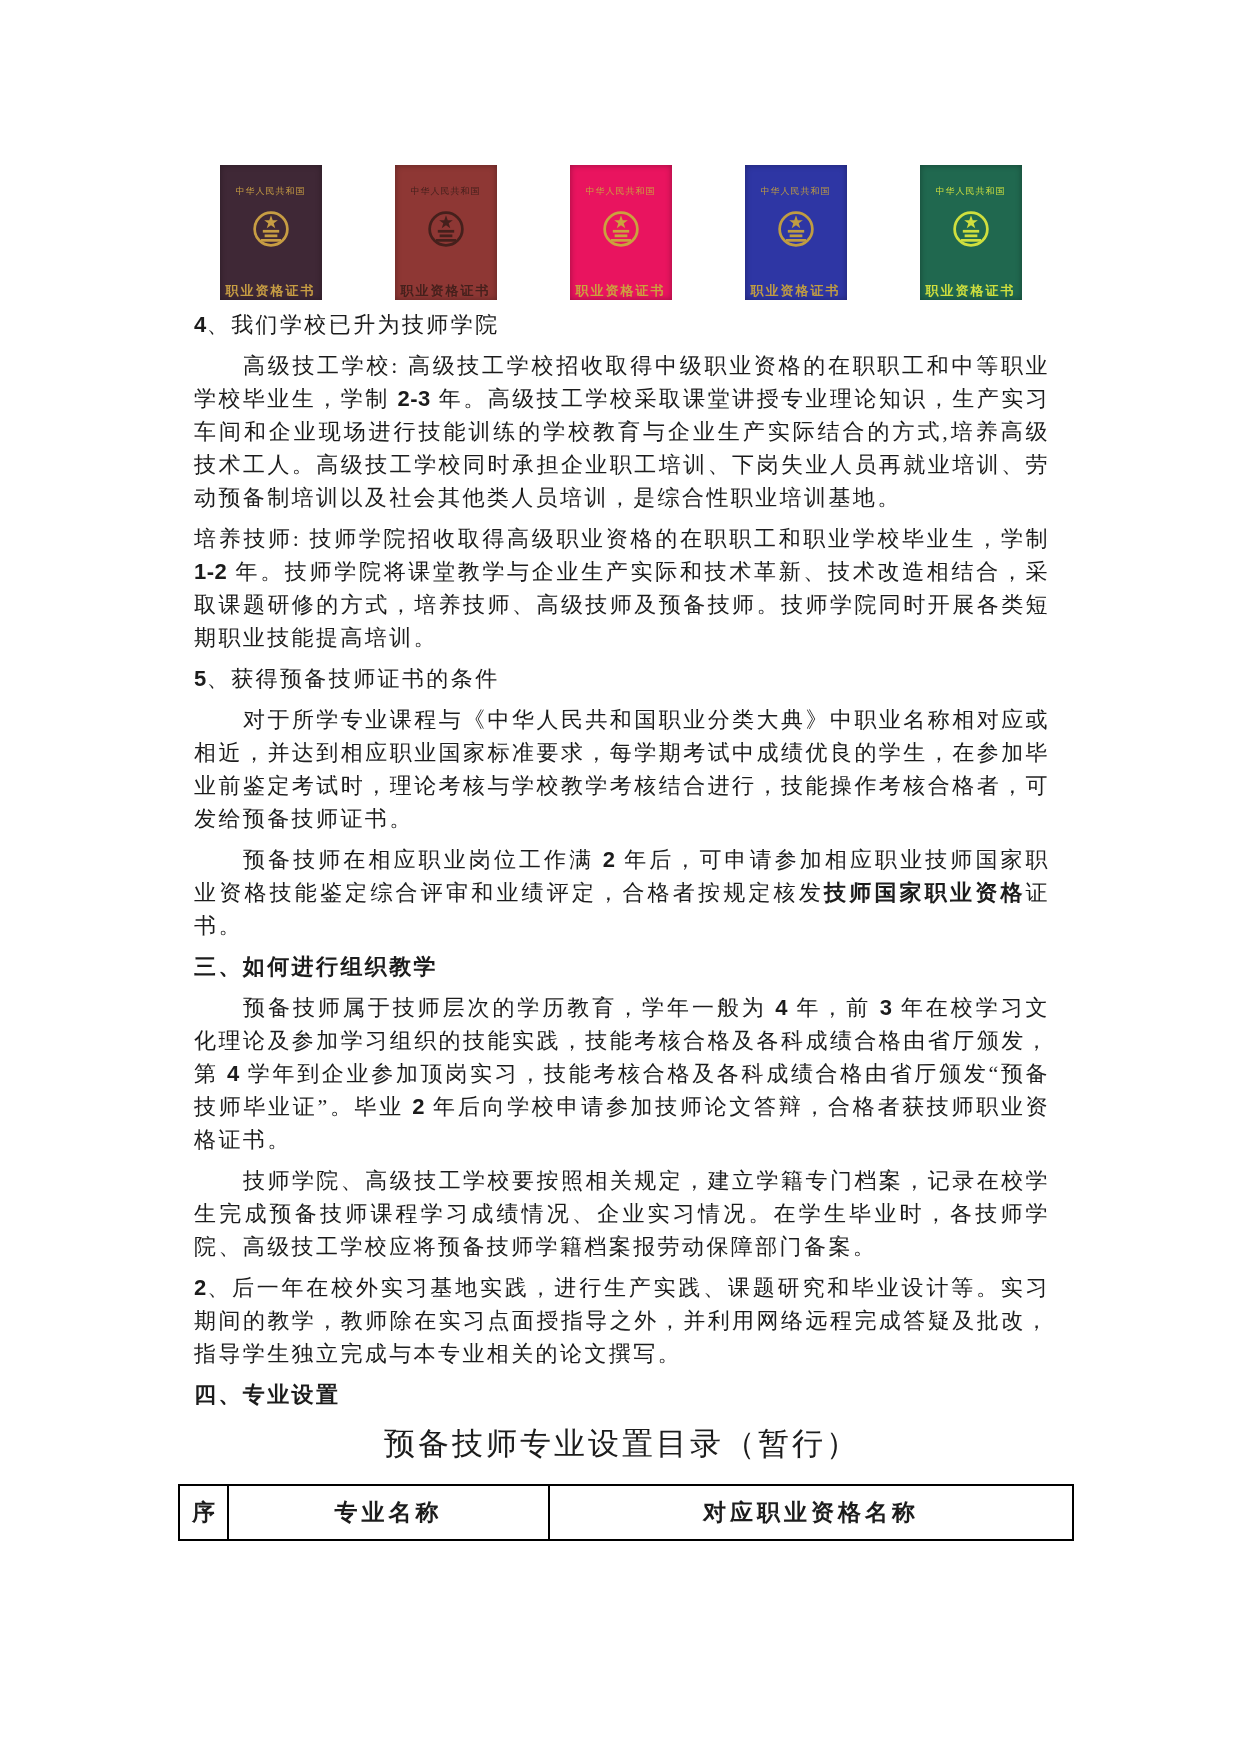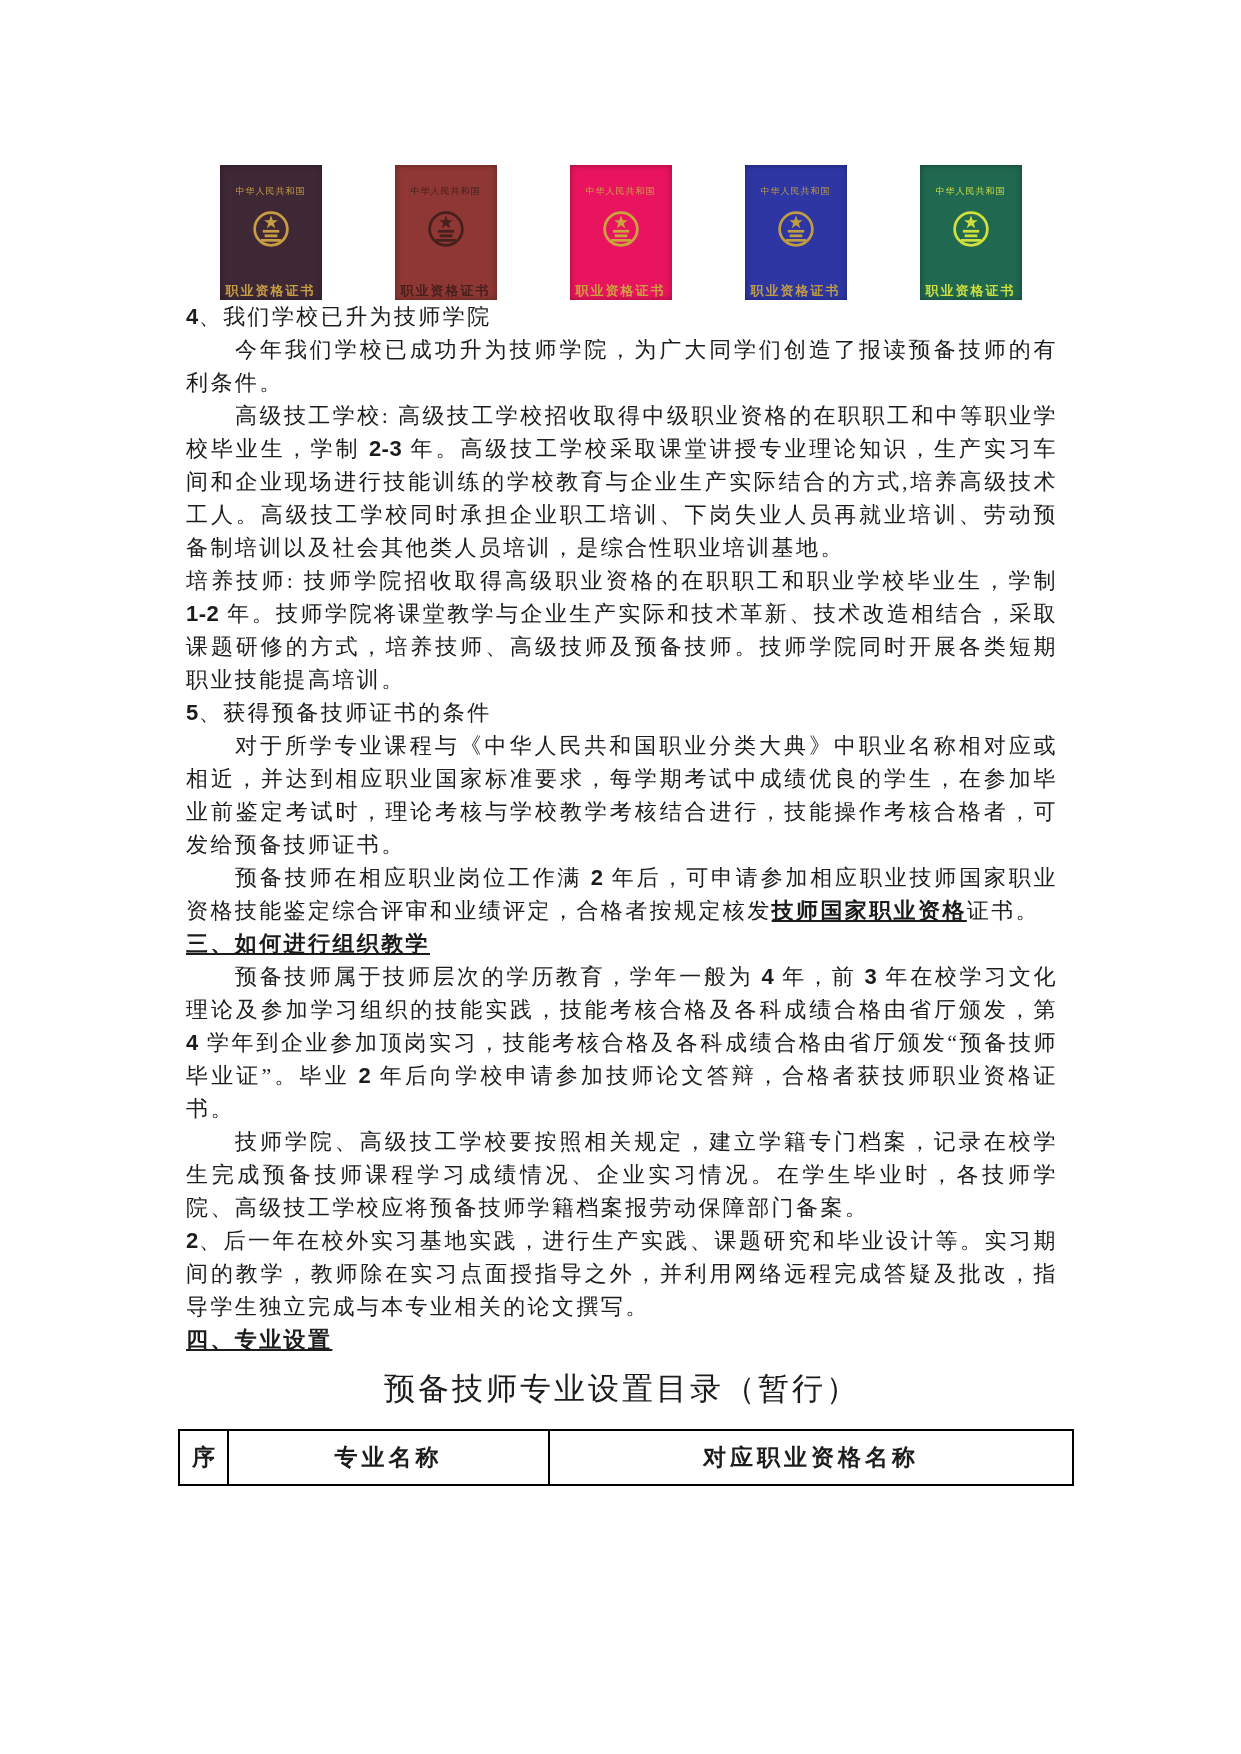--- a/index.html
+++ b/index.html
@@ -17,25 +17,25 @@
   }
   .cert-top{font-size:9px;letter-spacing:1px;margin-top:20px;white-space:nowrap;}
   .cert-emblem{width:40px;height:48px;margin-top:7px;}
   .cert-label{font-size:13px;font-weight:bold;letter-spacing:2px;margin-top:auto;white-space:nowrap;}
   
   .content{
     margin:0 183px 0 186px;
     font-size:22px;line-height:33px;letter-spacing:2.4px;
     text-align:justify;
   }
-  .content p{margin:0;padding:0;}
+  .content p{margin:8px;padding:0;}
   .indent{text-indent:49px;}
   .heading{font-weight:bold;}
   .b-num{font-family:"Liberation Sans","DejaVu Sans",sans-serif;font-weight:700;letter-spacing:0.5px;}
-  .b-cjk{font-weight:bold;text-decoration:underline;}
+  .b-cjk{font-weight:bold;}
   
   .doc-title{
     font-size:31px;font-weight:normal;text-align:center;
     letter-spacing:3px;line-height:46px;margin-top:10px;
   }
   
   .majors{
     border-collapse:collapse;table-layout:fixed;
     width:896px;margin-top:17px;margin-left:-8px;
   }
@@ -104,21 +104,20 @@
         <rect x="13" y="27" width="18" height="3" fill="currentColor"></rect>
         <rect x="15" y="32" width="14" height="3" fill="currentColor"></rect>
         <rect x="11" y="37" width="22" height="3" fill="currentColor"></rect>
       </svg>
       <div class="cert-label">职业资格证书</div>
     </div>
   </div>
 
   <div class="content">
     <p class="plain"><b class="b-num">4</b><span>、我们学校已升为技师学院</span></p>
-    <p class="indent"><span>今年我们学校已成功升为技师学院，为广大同学们创造了报读预备技师的有利条件。</span></p>
     <p class="indent"><span>高级技工学校: 高级技工学校招收取得中级职业资格的在职职工和中等职业学校毕业生，学制 </span><b class="b-num">2-3</b><span> 年。高级技工学校采取课堂讲授专业理论知识，生产实习车间和企业现场进行技能训练的学校教育与企业生产实际结合的方式,培养高级技术工人。高级技工学校同时承担企业职工培训、下岗失业人员再就业培训、劳动预备制培训以及社会其他类人员培训，是综合性职业培训基地。</span></p>
     <p class="plain"><span>培养技师: 技师学院招收取得高级职业资格的在职职工和职业学校毕业生，学制 </span><b class="b-num">1-2</b><span> 年。技师学院将课堂教学与企业生产实际和技术革新、技术改造相结合，采取课题研修的方式，培养技师、高级技师及预备技师。技师学院同时开展各类短期职业技能提高培训。</span></p>
     <p class="plain"><b class="b-num">5</b><span>、获得预备技师证书的条件</span></p>
     <p class="indent"><span>对于所学专业课程与《中华人民共和国职业分类大典》中职业名称相对应或相近，并达到相应职业国家标准要求，每学期考试中成绩优良的学生，在参加毕业前鉴定考试时，理论考核与学校教学考核结合进行，技能操作考核合格者，可发给预备技师证书。</span></p>
     <p class="indent"><span>预备技师在相应职业岗位工作满 </span><b class="b-num">2</b><span> 年后，可申请参加相应职业技师国家职业资格技能鉴定综合评审和业绩评定，合格者按规定核发</span><b class="b-cjk">技师国家职业资格</b><span>证书。</span></p>
     <p class="heading"><b class="b-cjk">三、如何进行组织教学</b></p>
     <p class="indent"><span>预备技师属于技师层次的学历教育，学年一般为 </span><b class="b-num">4</b><span> 年，前 </span><b class="b-num">3</b><span> 年在校学习文化理论及参加学习组织的技能实践，技能考核合格及各科成绩合格由省厅颁发，第 </span><b class="b-num">4</b><span> 学年到企业参加顶岗实习，技能考核合格及各科成绩合格由省厅颁发“预备技师毕业证”。毕业 </span><b class="b-num">2</b><span> 年后向学校申请参加技师论文答辩，合格者获技师职业资格证书。</span></p>
     <p class="indent"><span>技师学院、高级技工学校要按照相关规定，建立学籍专门档案，记录在校学生完成预备技师课程学习成绩情况、企业实习情况。在学生毕业时，各技师学院、高级技工学校应将预备技师学籍档案报劳动保障部门备案。</span></p>
     <p class="plain"><b class="b-num">2</b><span>、后一年在校外实习基地实践，进行生产实践、课题研究和毕业设计等。实习期间的教学，教师除在实习点面授指导之外，并利用网络远程完成答疑及批改，指导学生独立完成与本专业相关的论文撰写。</span></p>
     <p class="heading"><b class="b-cjk">四、专业设置</b></p>

